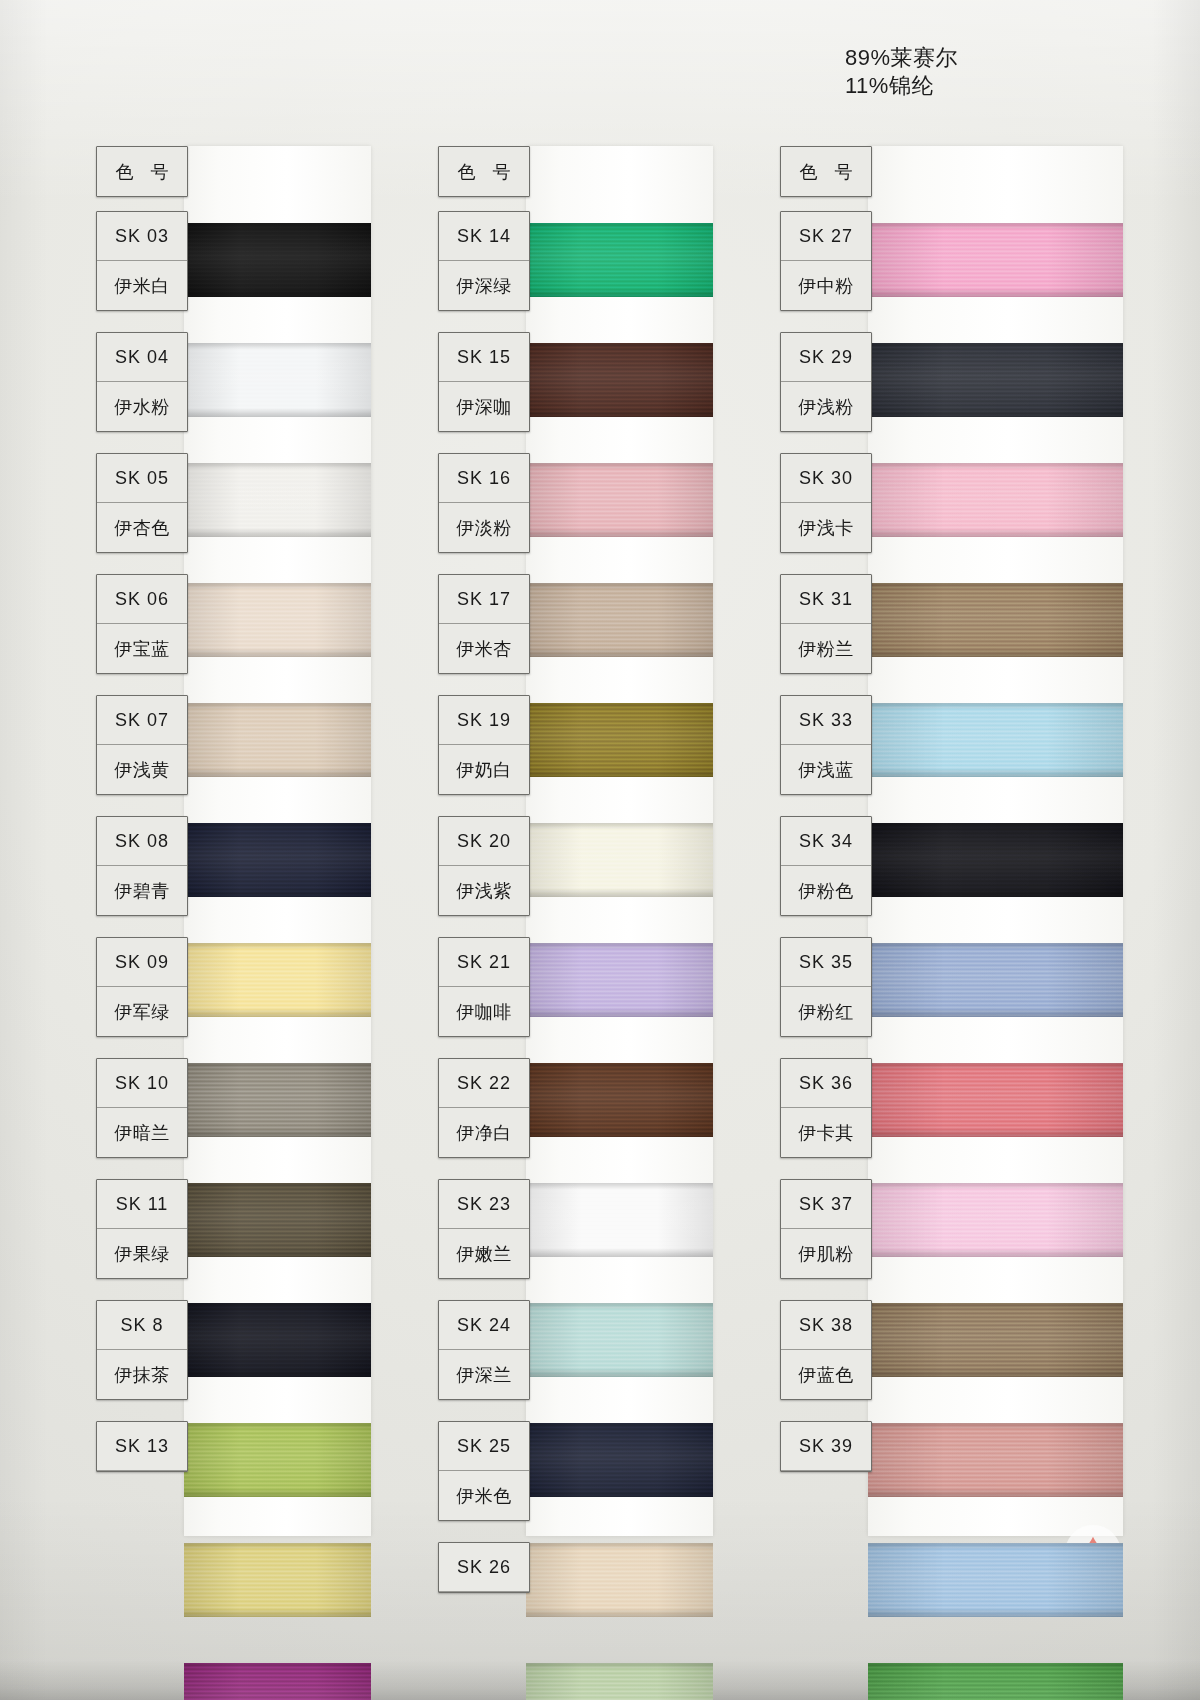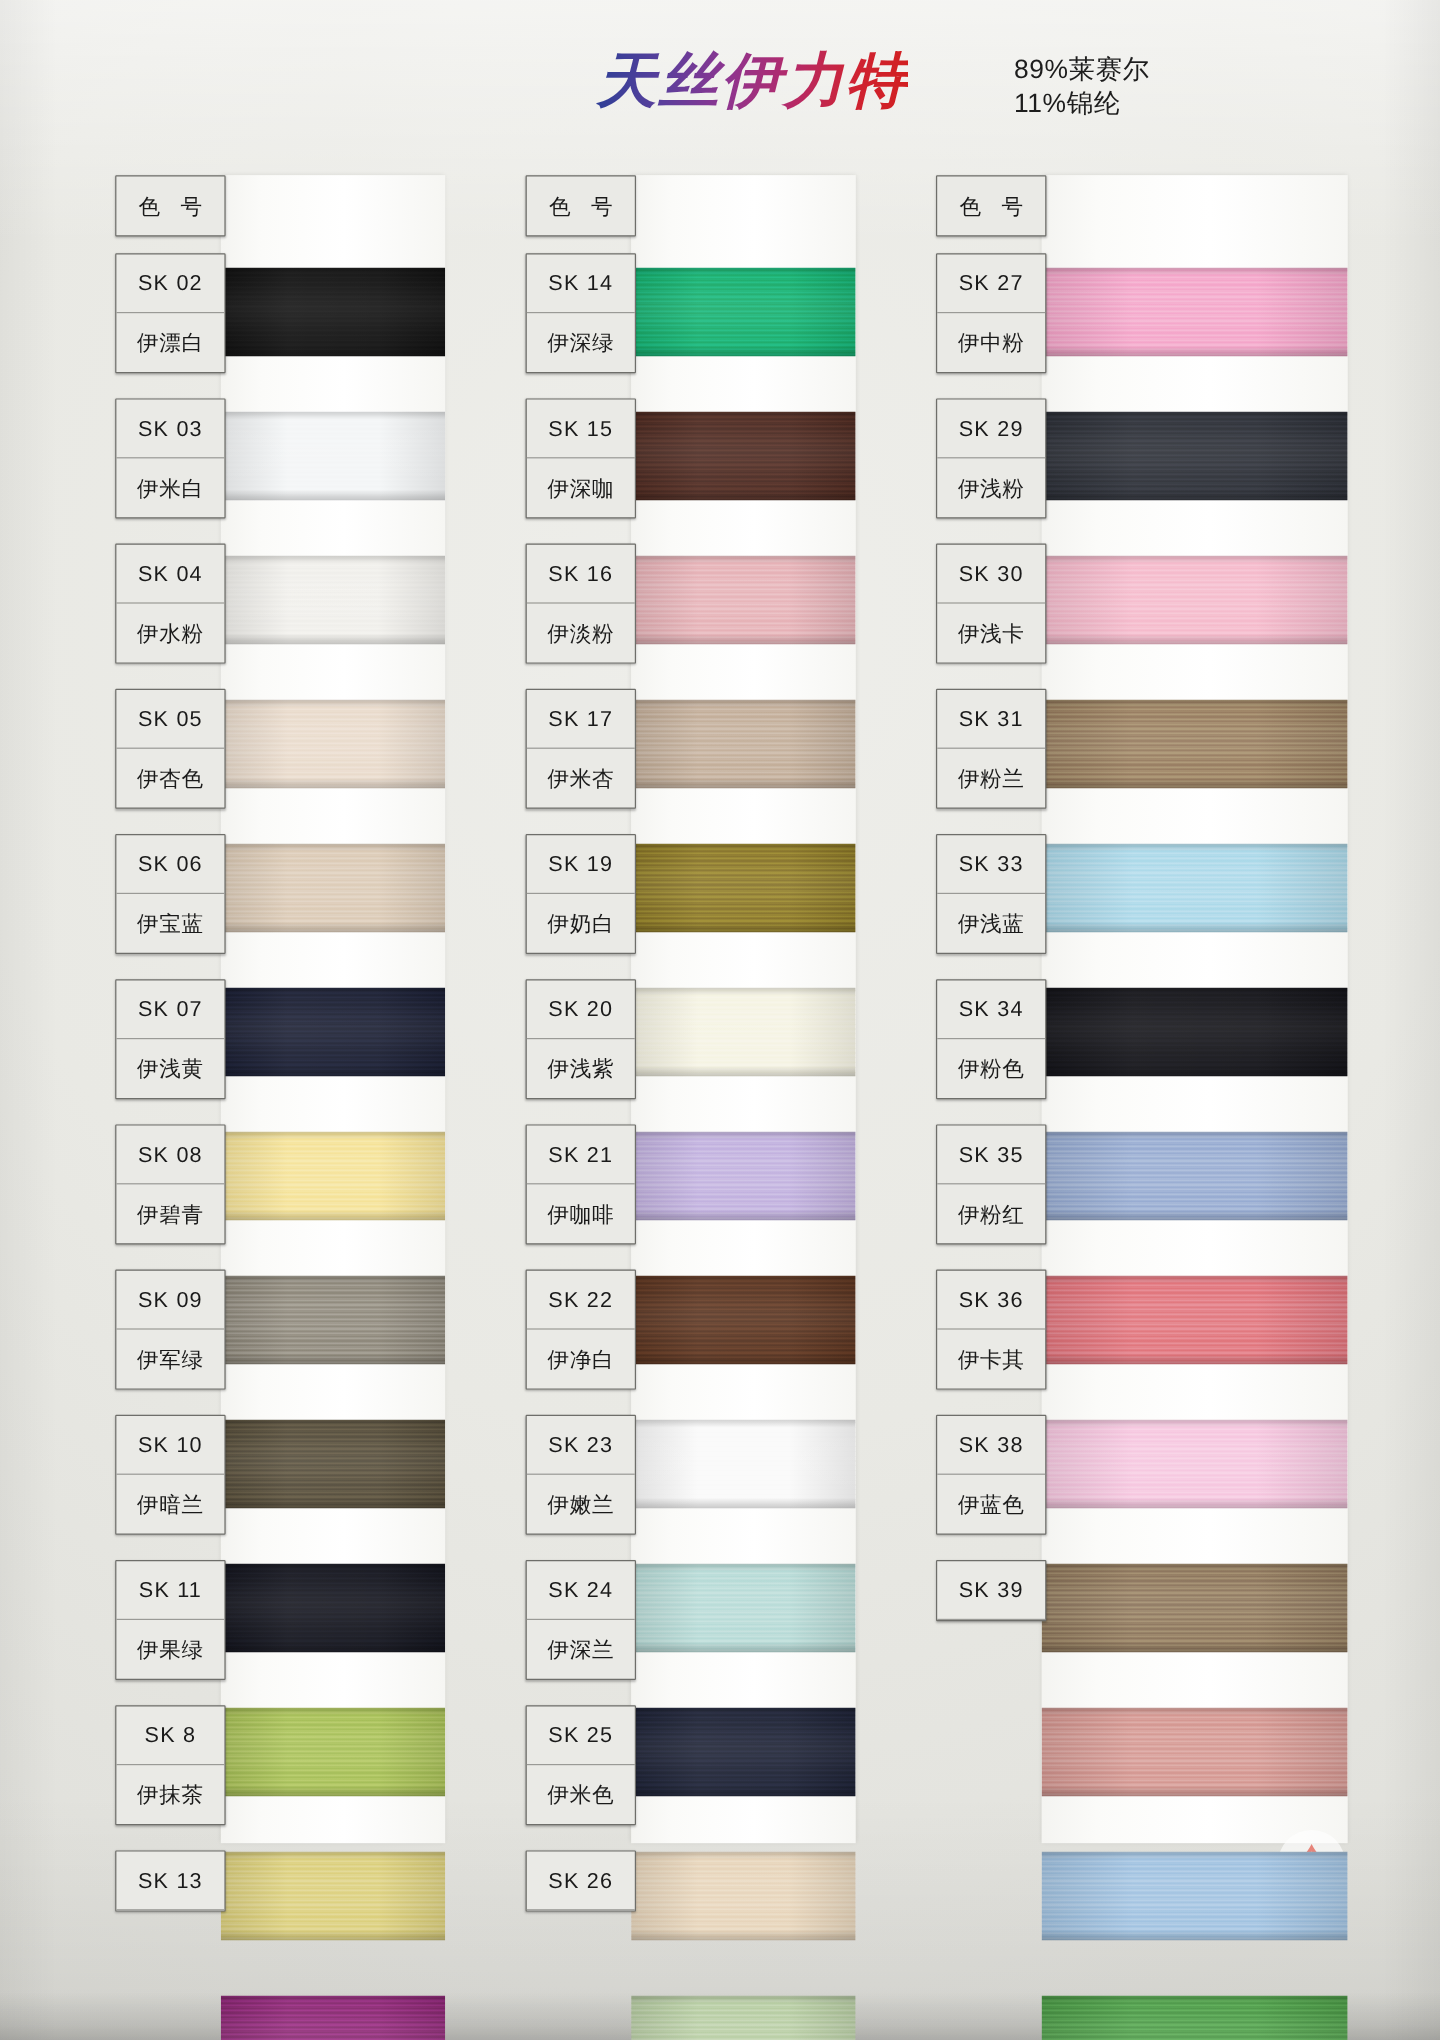--- a/index.html
+++ b/index.html
@@ -200,21 +200,20 @@
     background: linear-gradient(180deg, rgba(0,0,0,0) 0%, rgba(0,0,0,0.10) 70%, rgba(0,0,0,0.18) 100%);
     pointer-events: none;
   }
 </style>
 </head>
 <body>
 
 <div id="card">
 
   <div class="header">
-    <div class="brand-title">天丝伊力特</div>
     <div class="composition">
       <div>89%莱赛尔</div>
       <div>11%锦纶</div>
     </div>
   </div>
 
   <div class="columns">
     <div class="column c1">
         <div class="yarn-strip"></div>
         <div class="swatches">
@@ -280,24 +279,20 @@
           </div>
           <div class="swatch" style="top: 1516.5px;">
             <div class="fill" style="background: rgb(142, 42, 118);"></div>
             <div class="threads"></div>
             <div class="shade"></div>
           </div>
         </div>
         <div class="plaques">
           <div class="plaque header-plaque">
             <div class="cell single">色 号</div>
-          </div>
-          <div class="plaque">
-            <div class="cell code">SK 02</div>
-            <div class="cell name">伊漂白</div>
           </div>
           <div class="plaque">
             <div class="cell code">SK 03</div>
             <div class="cell name">伊米白</div>
           </div>
           <div class="plaque">
             <div class="cell code">SK 04</div>
             <div class="cell name">伊水粉</div>
           </div>
           <div class="plaque">
@@ -558,20 +553,24 @@
           </div>
           <div class="plaque">
             <div class="cell code">SK 35</div>
             <div class="cell name">伊粉红</div>
           </div>
           <div class="plaque">
             <div class="cell code">SK 36</div>
             <div class="cell name">伊卡其</div>
           </div>
           <div class="plaque">
+            <div class="cell code">SK 37</div>
+            <div class="cell name">伊肌粉</div>
+          </div>
+          <div class="plaque">
             <div class="cell code">SK 38</div>
             <div class="cell name">伊蓝色</div>
           </div>
           <div class="plaque">
             <div class="cell code">SK 39</div>
           </div>
         </div>
       </div>
   </div>
 

